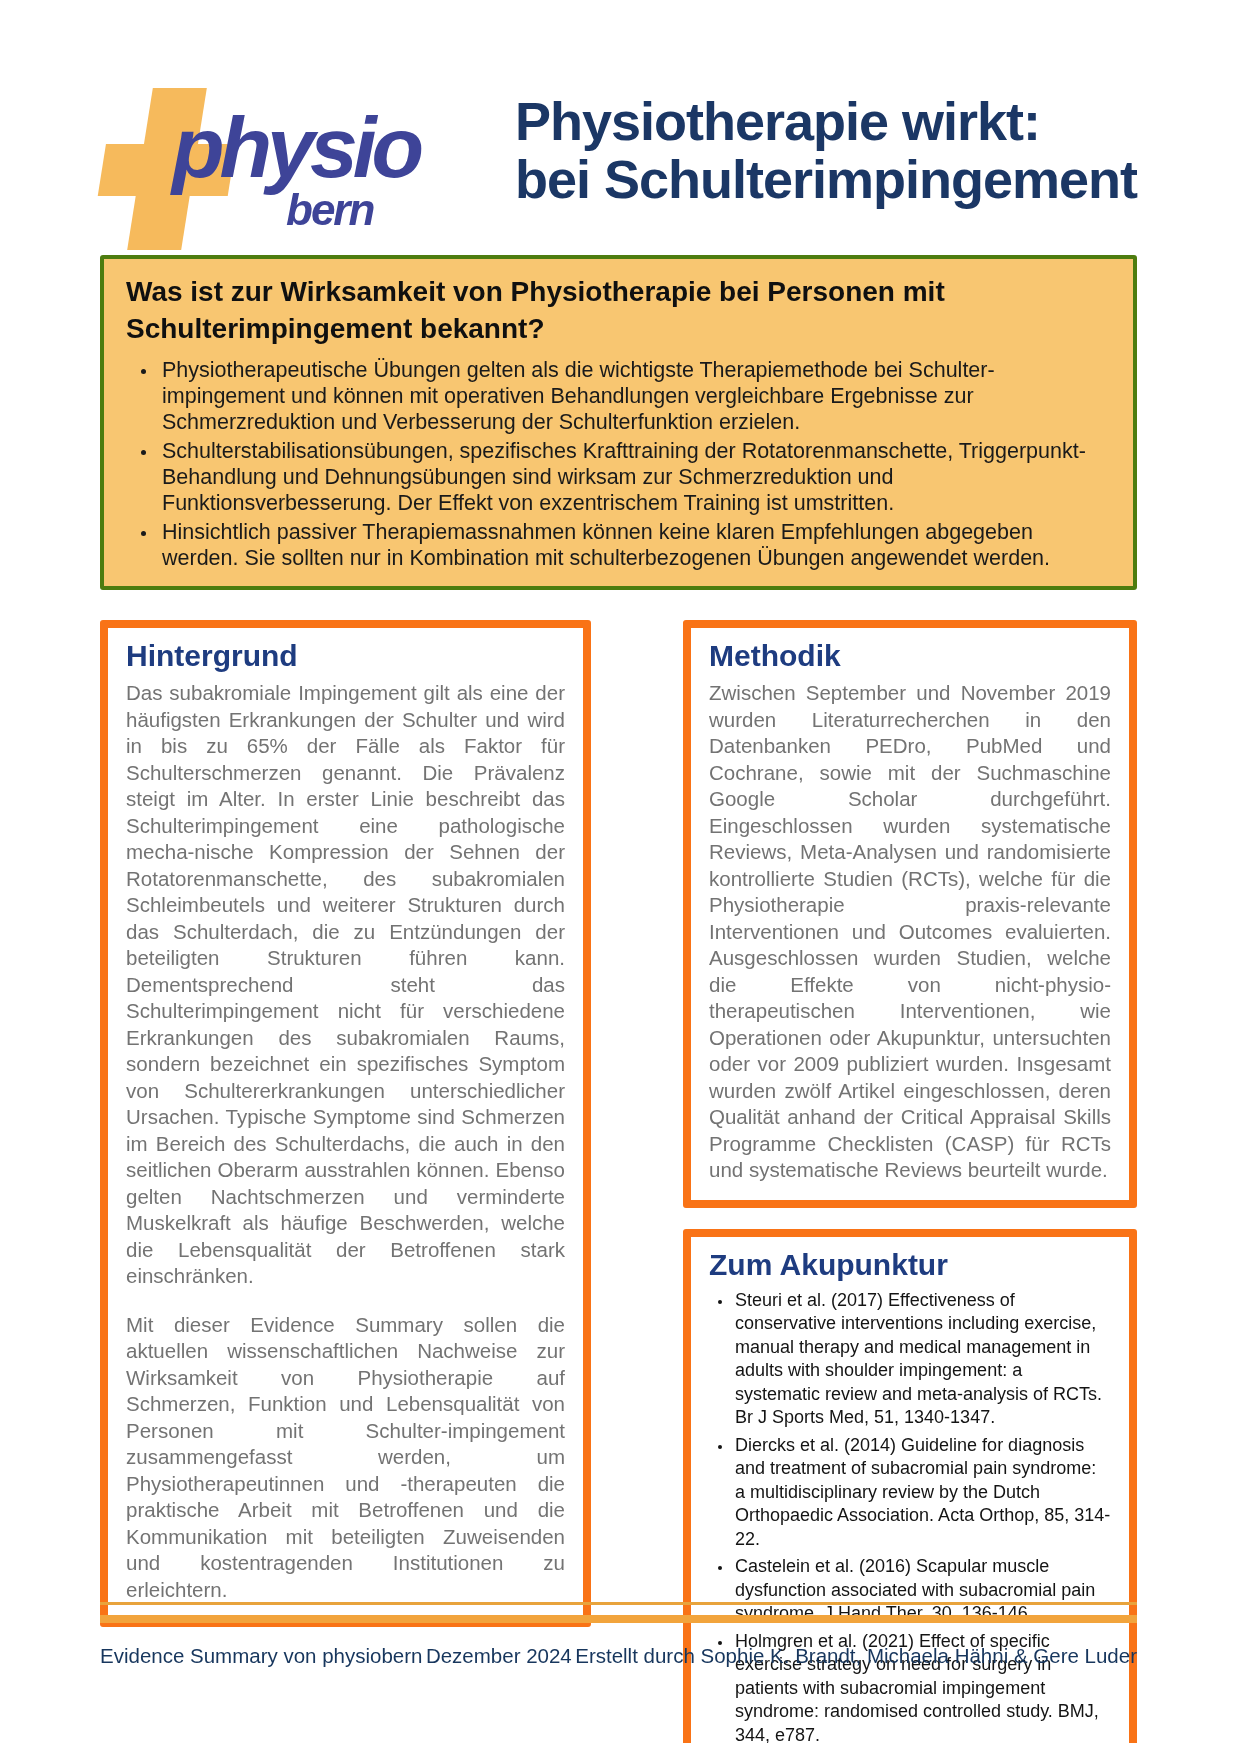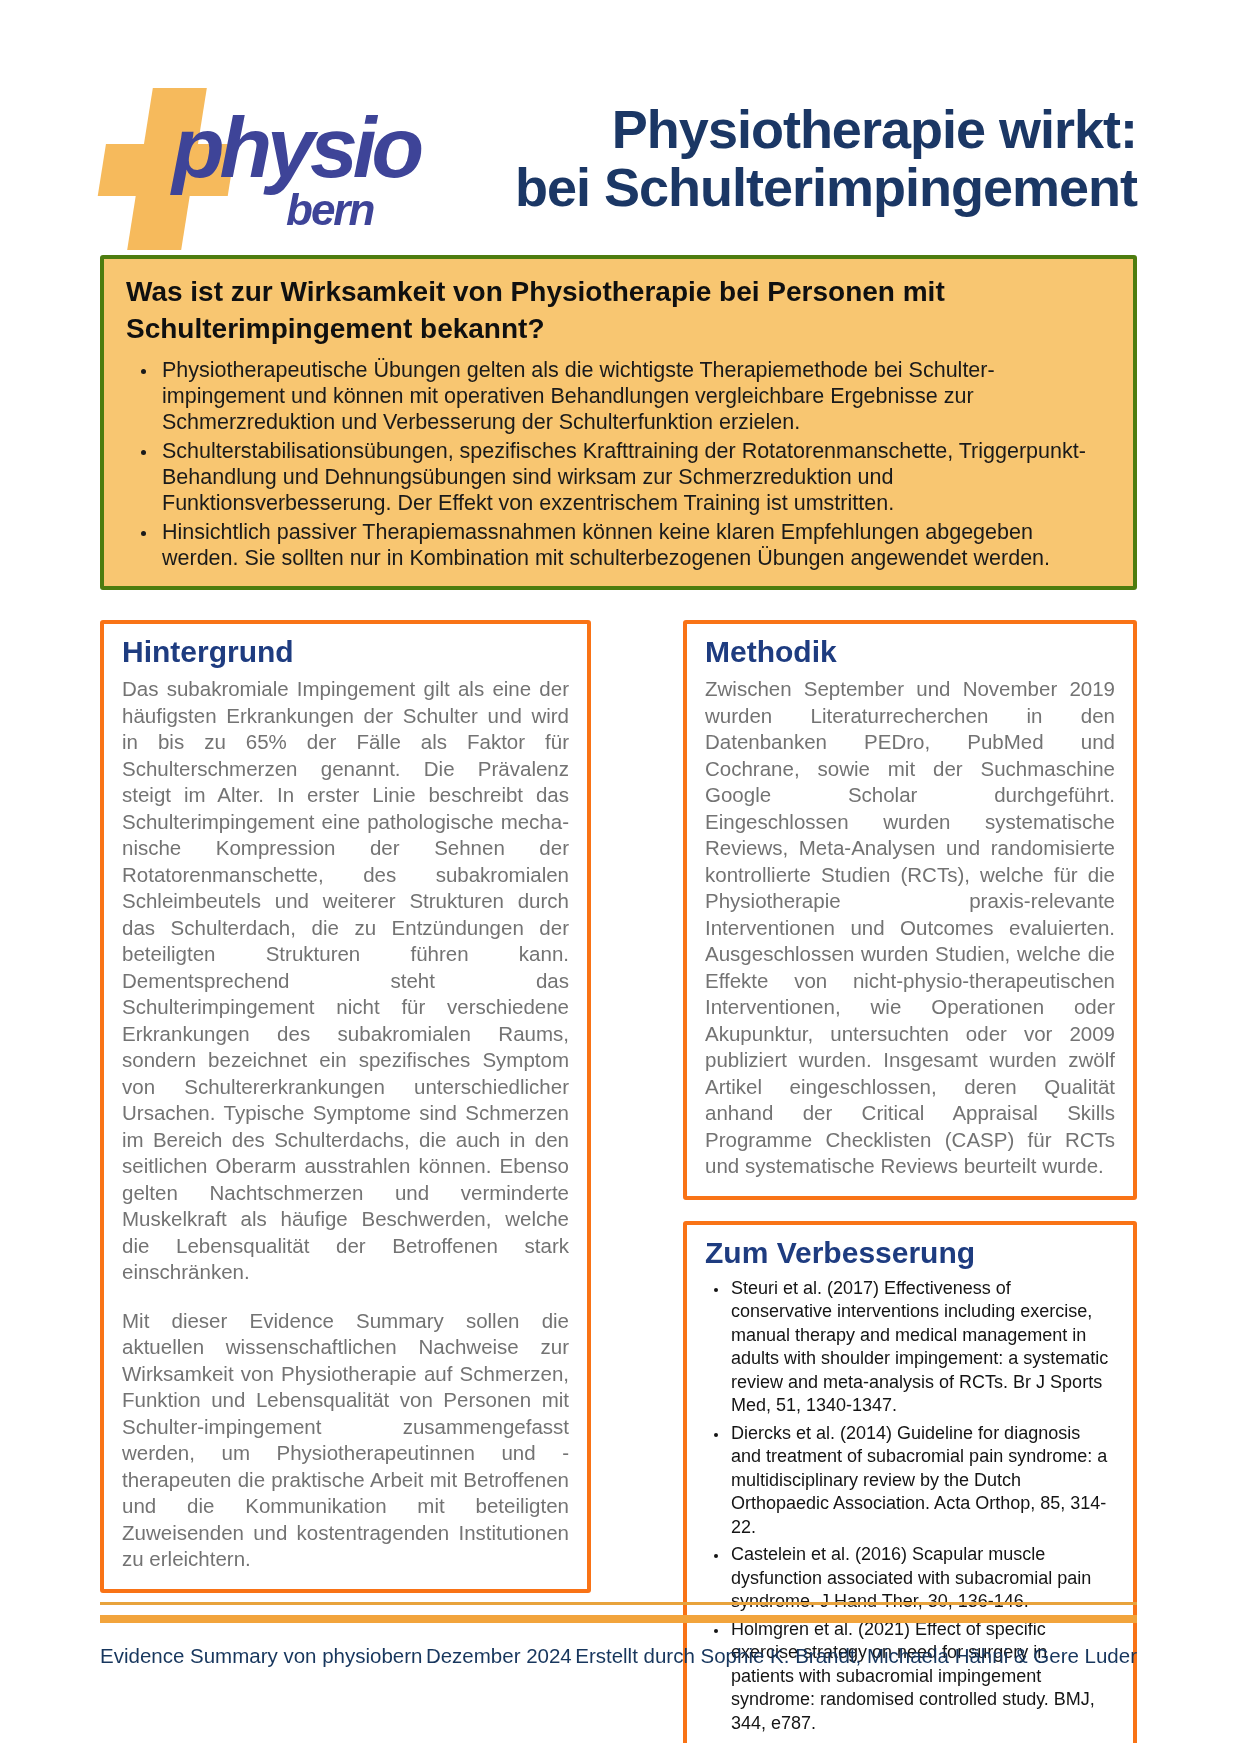--- a/index.html
+++ b/index.html
@@ -22,22 +22,22 @@
     font-size:86px;line-height:1;font-weight:bold;font-style:italic;
     letter-spacing:-5px;color:#3e4498;
   }
   .logo-city{
     position:absolute;left:186px;top:102px;
     font-size:44px;line-height:1;font-weight:bold;font-style:italic;
     letter-spacing:-2px;color:#3e4498;
   }
   
   .doc-title{
-    position:absolute;top:100px;right:104px;
-    text-align:right;font-weight:bold;color:#1b3765;
+    position:absolute;top:92px;right:104px;
+    text-align:left;font-weight:bold;color:#1b3765;
     font-size:54px;line-height:58px;letter-spacing:-1px;
   }
   
   .summary-box{
     position:absolute;left:100px;top:255px;width:1037px;box-sizing:border-box;
     background:#f8c671;border:4px solid #4d7c0f;border-radius:3px;
     padding:14px 26px 12px 22px;min-height:290px;
   }
   .summary-box h1{
     margin:0;font-size:28px;line-height:1.33;font-weight:bold;color:#101010;
@@ -50,21 +50,21 @@
   .summary-box li::marker{font-size:0.75em;}
   
   .columns{
     position:absolute;left:100px;top:620px;width:1037px;
     display:flex;justify-content:space-between;align-items:flex-start;
   }
   .col-left{width:491px;}
   .col-right{width:454px;}
   .panel{
     box-sizing:border-box;background:#ffffff;
-    border:4px solid #f97316;border-radius:3px;
+    border:8px solid #f97316;border-radius:3px;
     padding:10px 18px 16px;
   }
   .panel h2{
     margin:0 0 6px;font-size:30px;line-height:36px;font-weight:bold;color:#1e3c80;
   }
   .panel p{
     margin:0 0 22px;font-size:20.5px;line-height:26.5px;
     text-align:justify;color:#737373;
   }
   .panel p:last-child{margin-bottom:0;}
@@ -124,21 +124,21 @@
       </div>
     </div>
 
     <div class="col-right">
       <div class="panel panel-methodik">
         <h2>Methodik</h2>
         <p>Zwischen September und November 2019 wurden Literaturrecherchen in den Datenbanken PEDro, PubMed und Cochrane, sowie mit der Suchmaschine Google Scholar durchgeführt. Eingeschlossen wurden systematische Reviews, Meta-Analysen und randomisierte kontrollierte Studien (RCTs), welche für die Physiotherapie praxis-relevante Interventionen und Outcomes evaluierten. Ausgeschlossen wurden Studien, welche die Effekte von nicht-physio-therapeutischen Interventionen, wie Operationen oder Akupunktur, untersuchten oder vor 2009 publiziert wurden. Insgesamt wurden zwölf Artikel eingeschlossen, deren Qualität anhand der Critical Appraisal Skills Programme Checklisten (CASP) für RCTs und systematische Reviews beurteilt wurde.</p>
       </div>
 
       <div class="panel panel-weiterlesen">
-        <h2>Zum Verbesserung</h2>
+        <h2>Zum Akupunktur</h2>
         <ul class="refs">
           <li>Steuri et al. (2017) Effectiveness of conservative interventions including exercise, manual therapy and medical management in adults with shoulder impingement: a systematic review and meta-analysis of RCTs. Br J Sports Med, 51, 1340-1347.</li>
           <li>Diercks et al. (2014) Guideline for diagnosis and treatment of subacromial pain syndrome: a multidisciplinary review by the Dutch Orthopaedic Association. Acta Orthop, 85, 314-22.</li>
           <li>Castelein et al. (2016) Scapular muscle dysfunction associated with subacromial pain syndrome. J Hand Ther, 30, 136-146.</li>
           <li>Holmgren et al. (2021) Effect of specific exercise strategy on need for surgery in patients with subacromial impingement syndrome: randomised controlled study. BMJ, 344, e787.</li>
           <li>Arias-Buria et al. (2017) Exercises and Dry Needling for Subacromial Pain Syndrome: A Randomized Parallel-Group Trial. J Pain, 18, 15-18.</li>
         </ul>
       </div>
     </div>
 

